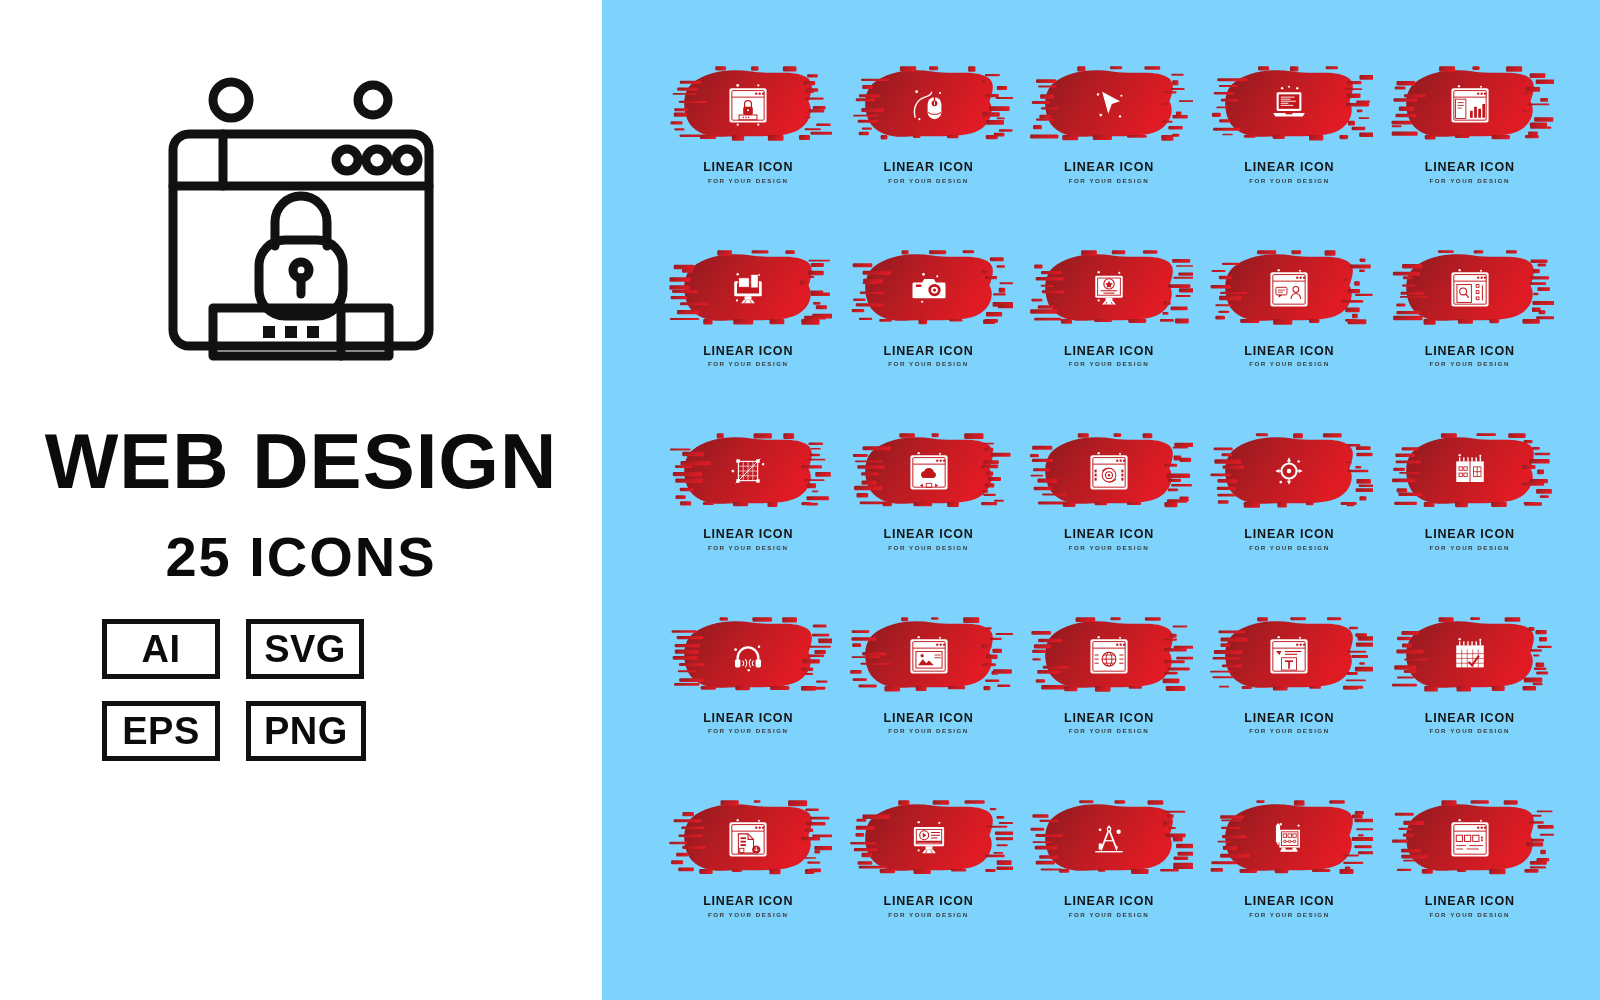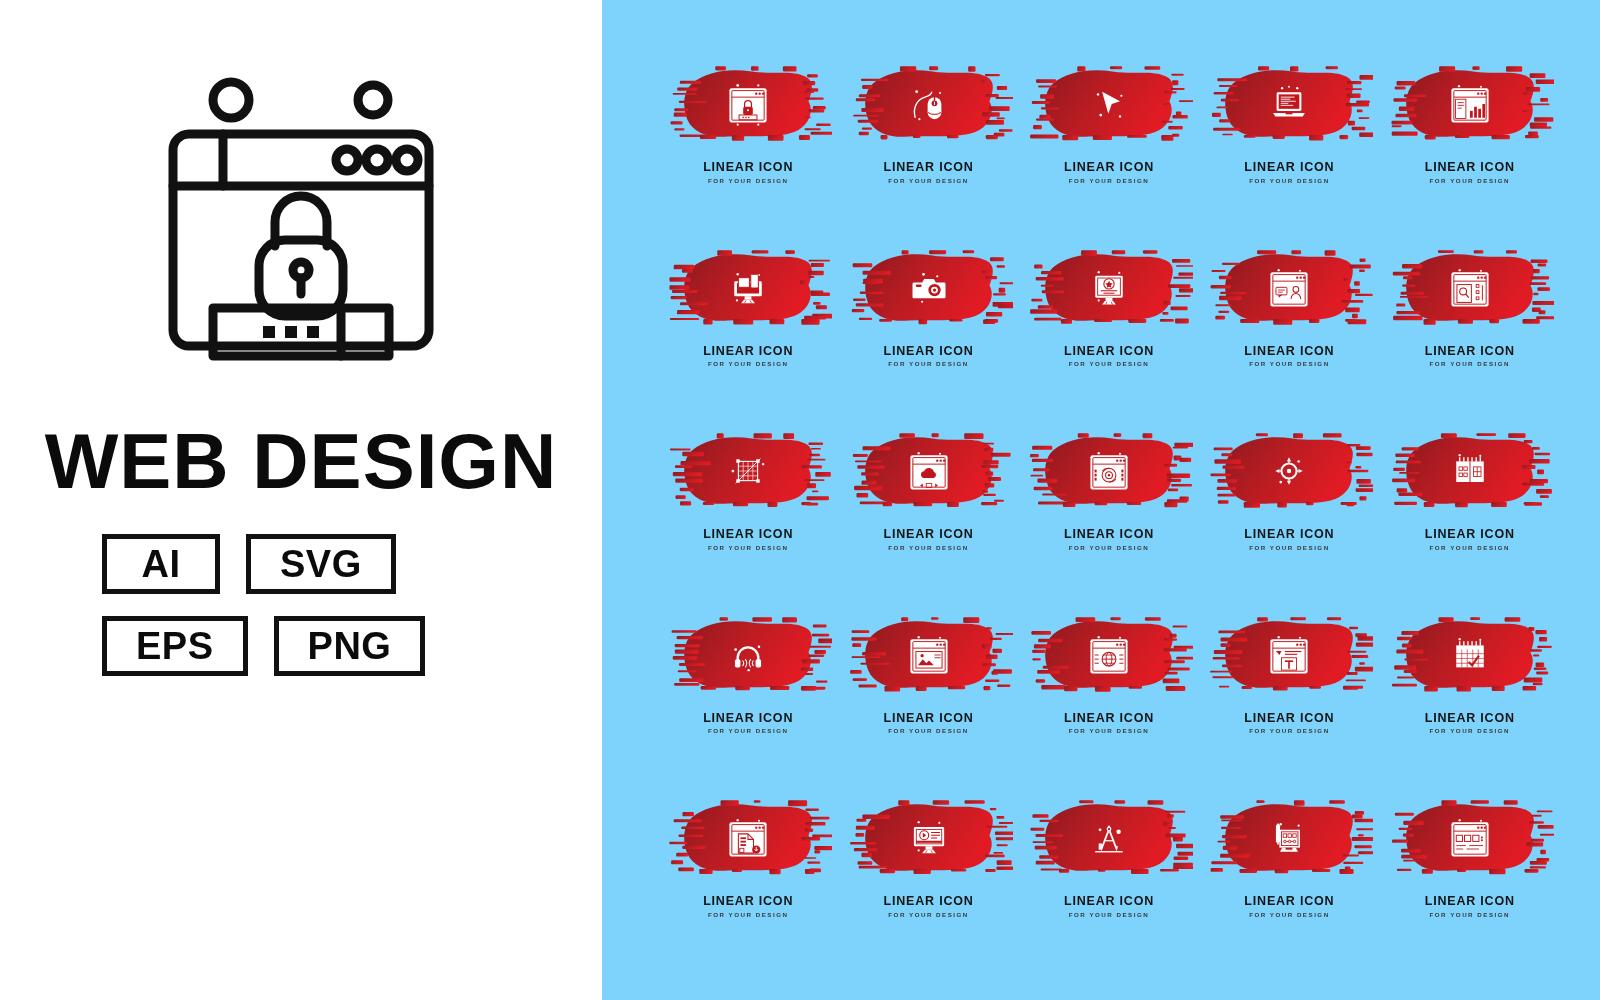--- a/index.html
+++ b/index.html
@@ -54,21 +54,21 @@
     display: flex;
     gap: 26px;
     margin-bottom: 22px;
   }
   .format-row.row1 { justify-content: flex-start; padding-left: 16px; }
   .format-row.row2 { justify-content: flex-start; padding-left: 16px; }
   .format-badge {
     border: 5px solid #111111;
     height: 60px;
     min-width: 118px;
-    padding: 0 29px;
+    padding: 0 13px;
     display: flex; align-items: center; justify-content: center;
     font-size: 38px;
     font-weight: 700;
     letter-spacing: 0.5px;
     color: #0b0b0b;
     background: #ffffff;
   }
 
   
   .grid-panel {
@@ -147,20 +147,21 @@
         <rect x="62" y="244" width="176" height="48"></rect>
         <line x1="190" y1="244" x2="190" y2="292"></line>
         <rect x="112" y="262" width="12" height="12" fill="#111" stroke="none"></rect>
         <rect x="134" y="262" width="12" height="12" fill="#111" stroke="none"></rect>
         <rect x="156" y="262" width="12" height="12" fill="#111" stroke="none"></rect>
       </svg>
     </div>
 
     <h1 class="cover-title">WEB DESIGN</h1>
 
+    <div class="cover-count">25 ICONS</div>
 
 
     <div class="formats">
       <div class="format-row row1">
         <div class="format-badge">AI</div>
         <div class="format-badge">SVG</div>
       </div>
       <div class="format-row row2">
         <div class="format-badge">EPS</div>
         <div class="format-badge">PNG</div>

